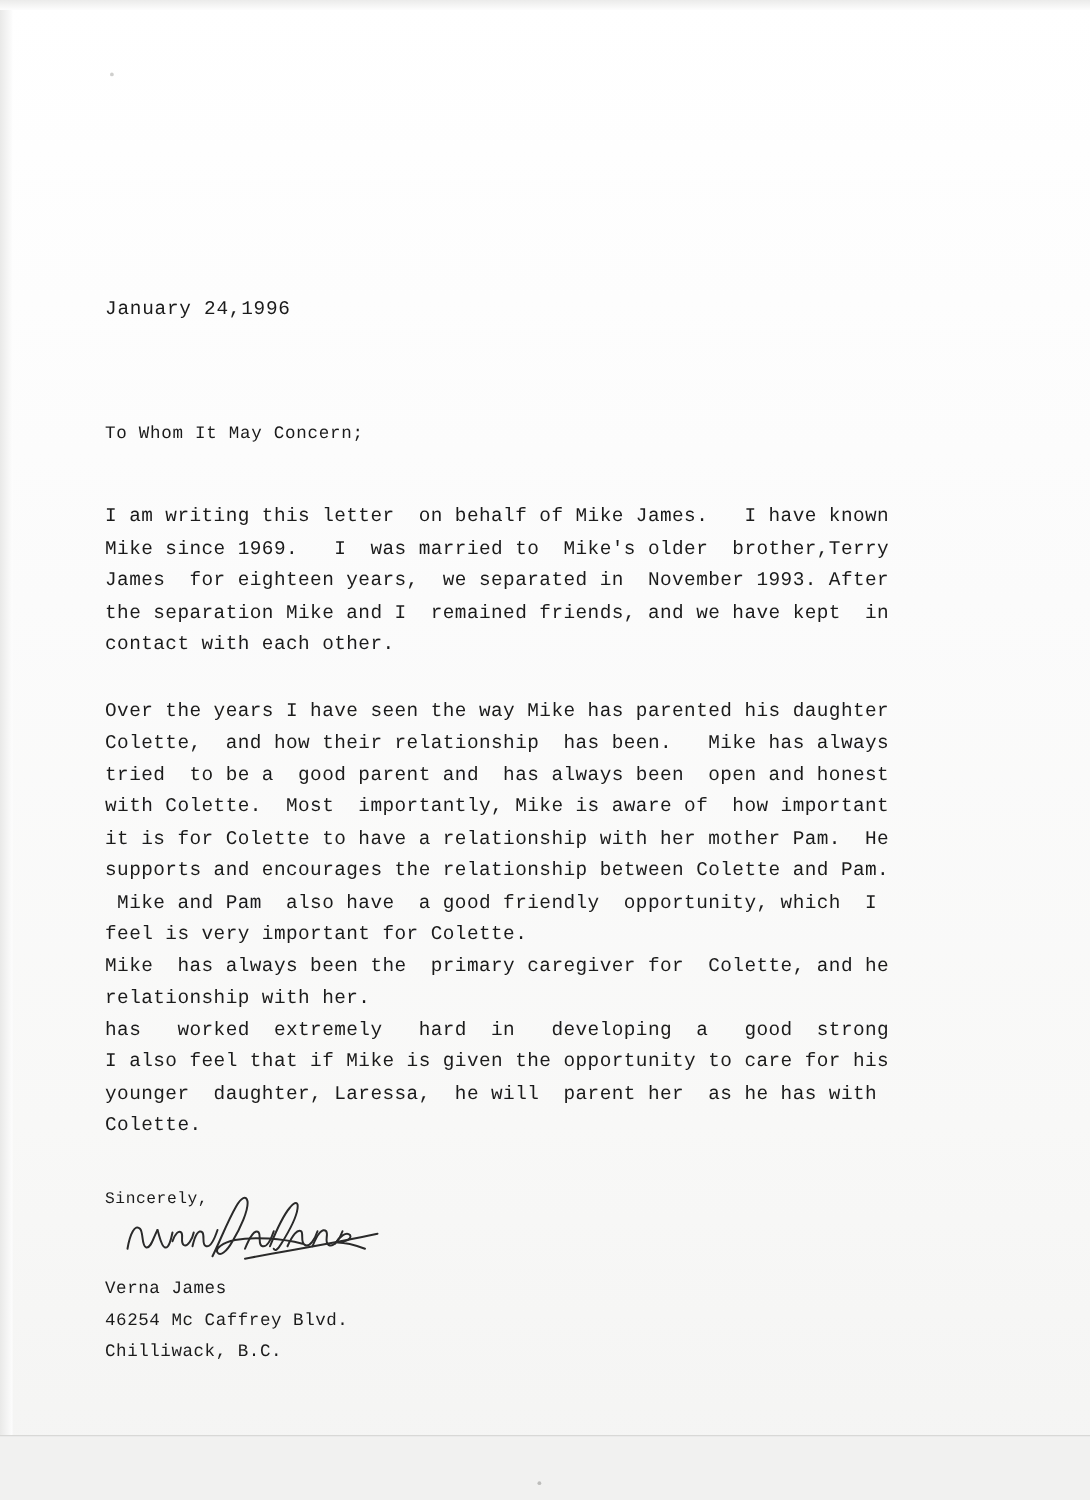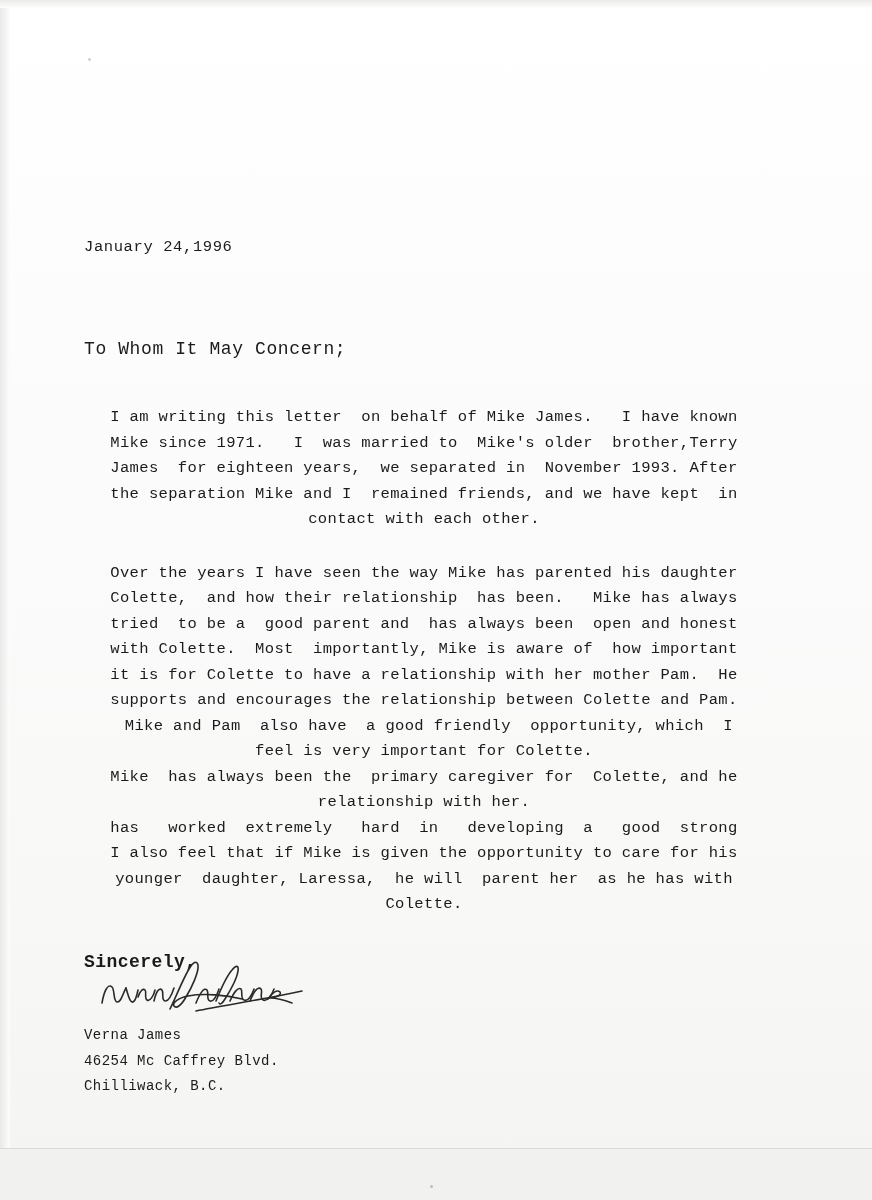--- a/index.html
+++ b/index.html
@@ -70,50 +70,48 @@
   }
 
   .date-line {
     font-size: 15.5px;
     letter-spacing: 0.6px;
     line-height: 1.5;
   }
 
   .salutation {
     margin-top: 80px;
-    font-size: 18px;
+    font-size: 14px;
     letter-spacing: 0.6px;
   }
 
   .body-block {
     margin-top: 46px;
-    text-align: center;
   }
   .para {
     margin: 0 0 28px 0;
   }
   .para:last-child {
     margin-bottom: 0;
   }
   .para .line {
     font-size: 15.5px;
     line-height: 25.5px;
     letter-spacing: 0.35px;
     white-space: pre;
   }
 
   .closing {
     margin-top: 32px;
   }
   .closing .line {
-    font-size: 18px;
+    font-size: 13px;
     line-height: 25.5px;
     letter-spacing: 0.45px;
     white-space: pre;
-    font-weight: bold;
   }
 
   .signature-wrap {
     position: relative;
     height: 46px;
   }
   .signature {
     position: absolute;
     left: 12px;
     top: -18px;
@@ -146,21 +144,21 @@
   <div class="letter">
 
     <div class="date-line">January 24,1996</div>
 
     <div class="salutation">To Whom It May Concern;</div>
 
     <div class="body-block">
 
       <div class="para">
         <div class="line">I am writing this letter  on behalf of Mike James.   I have known</div>
-        <div class="line">Mike since 1971.   I  was married to  Mike's older  brother,Terry</div>
+        <div class="line">Mike since 1969.   I  was married to  Mike's older  brother,Terry</div>
         <div class="line">James  for eighteen years,  we separated in  November 1993. After</div>
         <div class="line">the separation Mike and I  remained friends, and we have kept  in</div>
         <div class="line">contact with each other.</div>
       </div>
 
       <div class="para">
         <div class="line">Over the years I have seen the way Mike has parented his daughter</div>
         <div class="line">Colette,  and how their relationship  has been.   Mike has always</div>
         <div class="line">tried  to be a  good parent and  has always been  open and honest</div>
         <div class="line">with Colette.  Most  importantly, Mike is aware of  how important</div>

